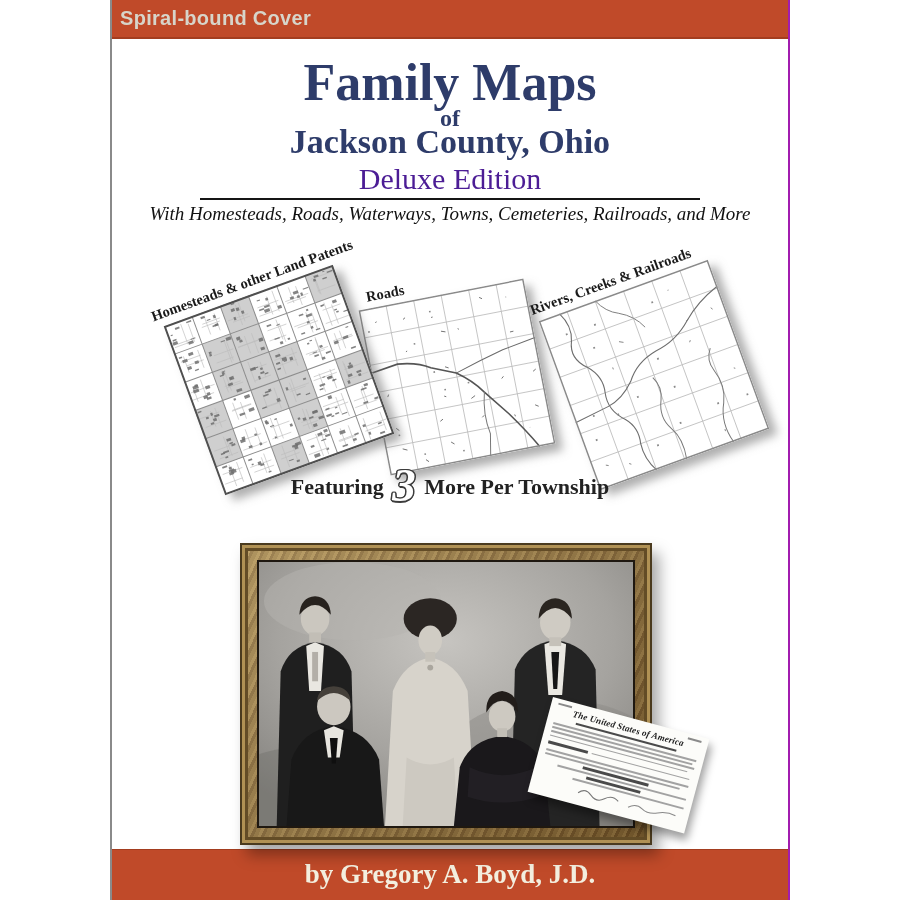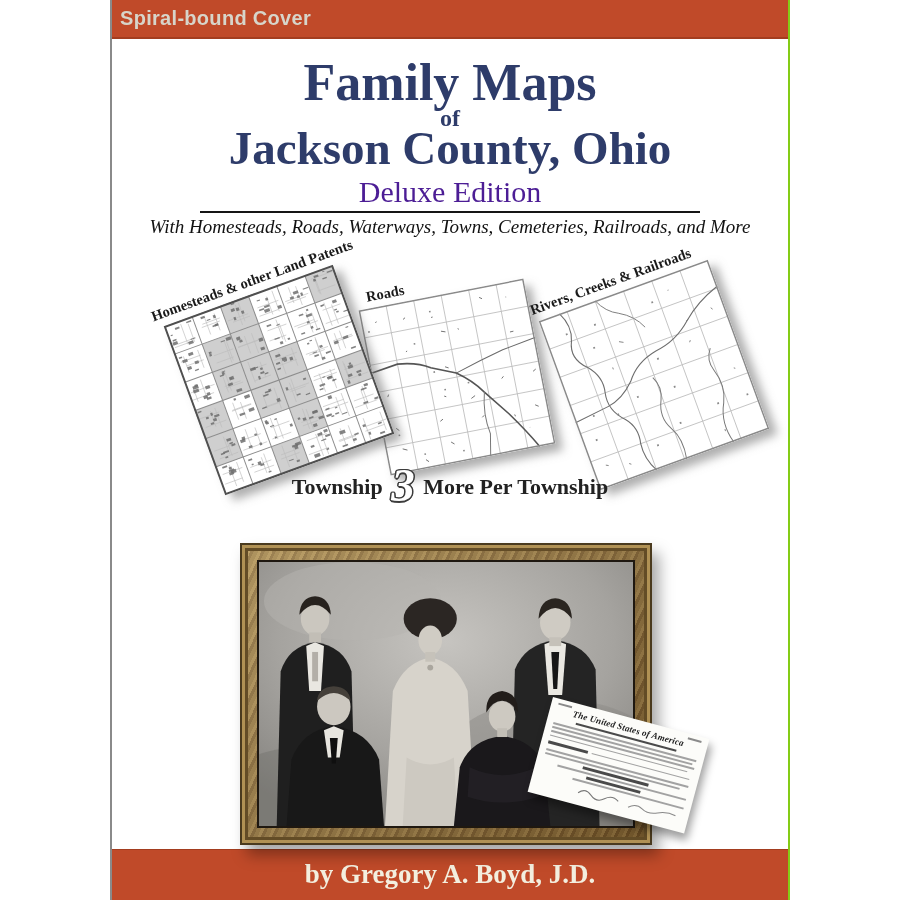--- a/index.html
+++ b/index.html
@@ -1,29 +1,29 @@
 <!DOCTYPE html>
 <html><head>
 <meta charset="utf-8">
 <style>
   html,body{margin:0;padding:0;background:#ffffff;}
   .page{position:relative;width:900px;height:900px;background:#ffffff;overflow:hidden;
         font-family:"Liberation Serif",serif;}
   .cover{position:absolute;left:110px;top:0;width:680px;height:900px;background:#ffffff;
-         border-left:2px solid #8a8a8a;border-right:2px solid #84cc16;box-sizing:border-box;}
+         border-left:2px solid #8a8a8a;border-right:2px solid #a21caf;box-sizing:border-box;}
   
   .banner{position:absolute;top:0;left:0;right:0;height:39px;background:#c04a29;
           border-bottom:2px solid #a33d1f;box-sizing:border-box;}
   .banner span{display:block;padding:7px 0 0 8px;font-family:"Liberation Sans",sans-serif;
           font-weight:bold;font-size:20px;color:#d7d5ca;letter-spacing:.3px;}
   
   .title-wrap{position:absolute;top:39px;left:0;right:0;text-align:center;color:#2e3c6a;}
   .t1{font-size:52px;font-weight:bold;line-height:1;margin-top:18px;}
   .tof{font-size:24px;font-weight:bold;line-height:1;margin:-3px 15px -7px;}
-  .t2{font-size:47px;font-weight:bold;line-height:1;margin-top:2px;}
+  .t2{font-size:34px;font-weight:bold;line-height:1;margin-top:2px;}
   .edition{font-size:30px;color:#4c1d95;margin-top:5px;line-height:1;}
   .rule{width:500px;border:0;border-top:2.5px solid #151515;margin:4px auto 3px;}
   .tagline{font-size:19px;font-style:italic;color:#111;line-height:1.2;}
   
   .map{position:absolute;background:#fff;box-shadow:6px 8px 10px rgba(110,110,110,.55);}
   .map svg{display:block;}
   .map-label{position:absolute;top:-21px;white-space:nowrap;font-weight:bold;color:#1a1a1a;
              font-size:14.5px;font-family:"Liberation Serif",serif;}
   .map1{left:77px;top:290px;width:180px;height:180px;transform:rotate(-20deg);z-index:3;}
   .map2{left:261px;top:293px;width:168px;height:168px;transform:rotate(-11deg);z-index:1;}
@@ -563,21 +563,21 @@
           <rect x="170.3" y="139.2" width="1.8" height="1.8" fill="#8a8a8a"></rect>
           <line x1="16.4" y1="159.6" x2="13.9" y2="158.2" stroke="#777" stroke-width="0.8"></line>
           <line x1="36.4" y1="164.7" x2="38.2" y2="166.1" stroke="#777" stroke-width="0.8"></line>
           <rect x="68.8" y="156.5" width="1.8" height="1.8" fill="#8a8a8a"></rect>
           <line x1="138.2" y1="165.1" x2="138.0" y2="167.2" stroke="#777" stroke-width="0.8"></line>
           <rect x=".8" y=".8" width="178.4" height="178.4" fill="none" stroke="#8a8a8a" stroke-width="1.5"></rect>
         </svg>
     </div>
 
     <div class="featuring">
-      <span>Township</span>
+      <span>Featuring</span>
       <span class="big3">3</span>
       <span>More Per Township</span>
     </div>
 
     <div class="frame">
       <div class="photo">
         <svg viewBox="0 0 380 270" preserveAspectRatio="none">
           <defs>
             <radialGradient id="bgG" cx="50%" cy="30%" r="75%">
               <stop offset="0%" stop-color="#c6c4c0"></stop>

